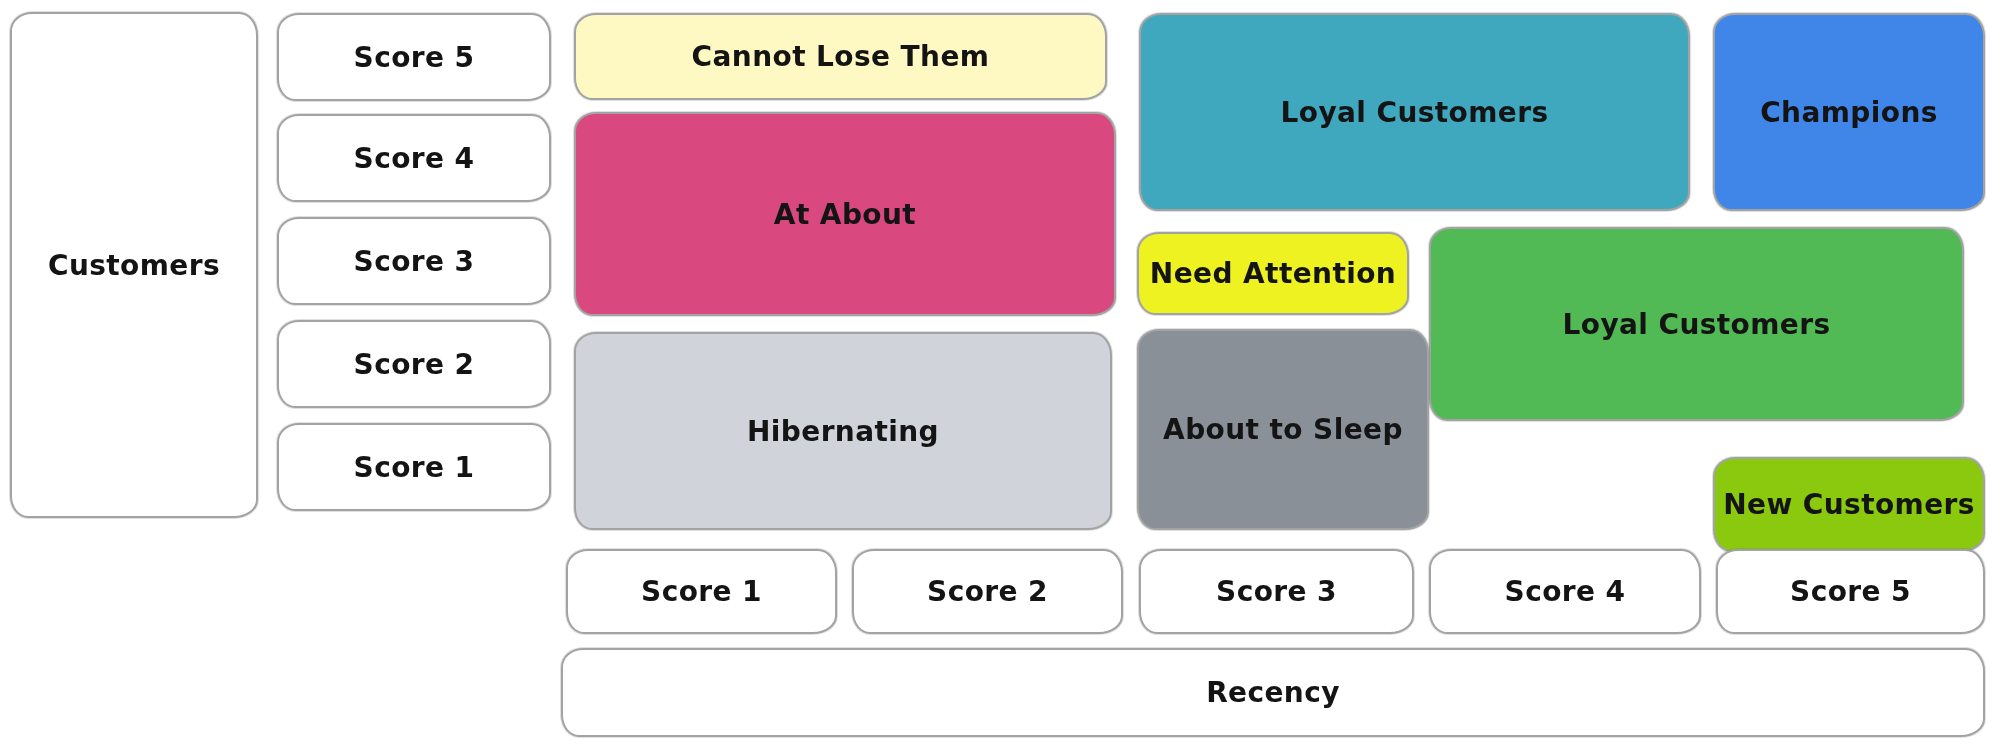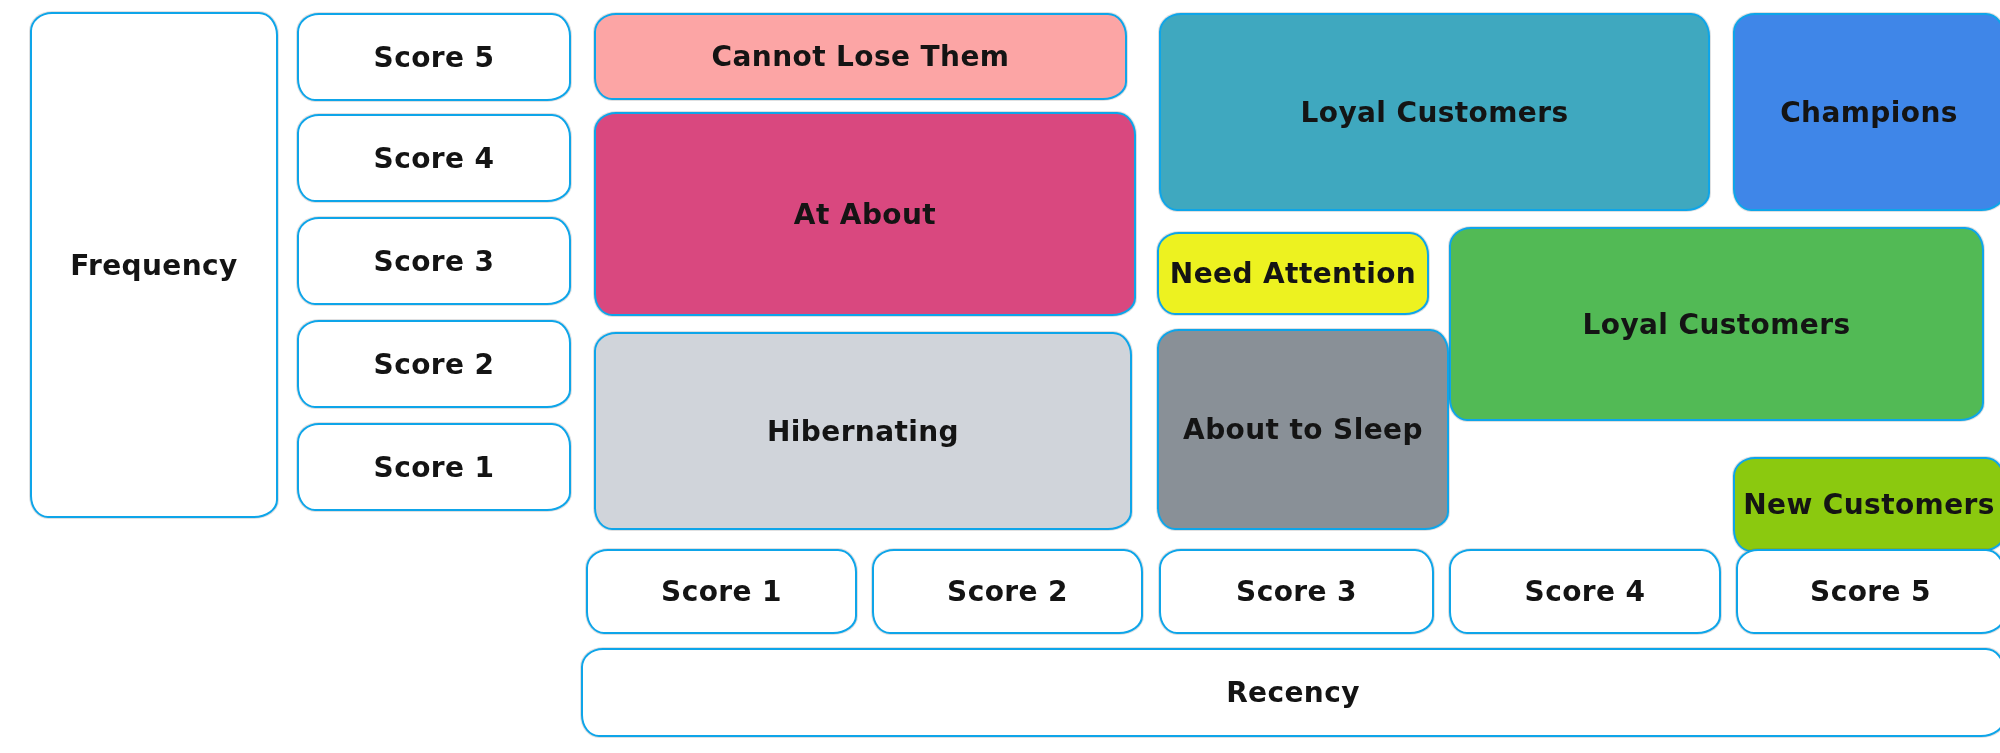--- a/index.html
+++ b/index.html
@@ -15,42 +15,41 @@
     background: #ffffff;
     overflow: hidden;
   }
   .box {
     position: absolute;
     display: flex;
     align-items: center;
     justify-content: center;
     text-align: center;
     box-sizing: border-box;
-    border: 2px solid #0ea5e9;
+    border: 2px solid #a3a3a3;
     color: #141414;
     font-size: 28px;
     font-weight: 600;
     letter-spacing: 0.4px;
     
     border-radius: 22px 19px 24px 18px / 19px 23px 18px 22px;
     box-shadow: 0 0 0 1px rgba(80,84,90,0.18);
-    margin-left: 20px;
   }
   .white { background: #ffffff; }
 
   
   .freq-axis   { left: 10px;  top: 12px;  width: 248px; height: 506px; }
   .fscore5     { left: 277px; top: 13px;  width: 274px; height: 88px; }
   .fscore4     { left: 277px; top: 114px; width: 274px; height: 88px; }
   .fscore3     { left: 277px; top: 217px; width: 274px; height: 88px; }
   .fscore2     { left: 277px; top: 320px; width: 274px; height: 88px; }
   .fscore1     { left: 277px; top: 423px; width: 274px; height: 88px; }
 
   
-  .cannot-lose    { left: 574px;  top: 13px;  width: 533px; height: 87px;  background: #fca5a5; }
+  .cannot-lose    { left: 574px;  top: 13px;  width: 533px; height: 87px;  background: #fef9c3; }
   .at-risk        { left: 574px;  top: 112px; width: 542px; height: 204px; background: #d9487f; }
   .hibernating    { left: 574px;  top: 332px; width: 538px; height: 198px; background: #d0d4da; }
   .loyal-teal     { left: 1139px; top: 13px;  width: 551px; height: 198px; background: #3fa8bf; }
   .champions      { left: 1713px; top: 13px;  width: 272px; height: 198px; background: #3f86e8; }
   .need-attention { left: 1137px; top: 232px; width: 272px; height: 83px;  background: #edf220; }
   .loyal-green    { left: 1429px; top: 227px; width: 535px; height: 194px; background: #52ba55; }
   .about-sleep    { left: 1137px; top: 329px; width: 292px; height: 201px; background: #899097; }
   .promising      { left: 1429px; top: 436px; width: 268px; height: 95px;  background: #f2a603; }
   .new-customers  { left: 1713px; top: 457px; width: 272px; height: 95px;  background: #8bc90f; }
 
@@ -60,21 +59,21 @@
   .rscore3 { left: 1139px; top: 549px; width: 275px; height: 85px; }
   .rscore4 { left: 1429px; top: 549px; width: 272px; height: 85px; }
   .rscore5 { left: 1716px; top: 549px; width: 269px; height: 85px; }
   .rec-axis { left: 561px; top: 648px; width: 1424px; height: 89px; }
 </style>
 </head>
 <body>
 
 <div class="canvas">
 
-  <div class="box white freq-axis">Frequency</div>
+  <div class="box white freq-axis">Customers</div>
 
   <div class="box white fscore5">Score 5</div>
   <div class="box white fscore4">Score 4</div>
   <div class="box white fscore3">Score 3</div>
   <div class="box white fscore2">Score 2</div>
   <div class="box white fscore1">Score 1</div>
 
   <div class="box cannot-lose">Cannot Lose Them</div>
   <div class="box at-risk">At About</div>
   <div class="box hibernating">Hibernating</div>

